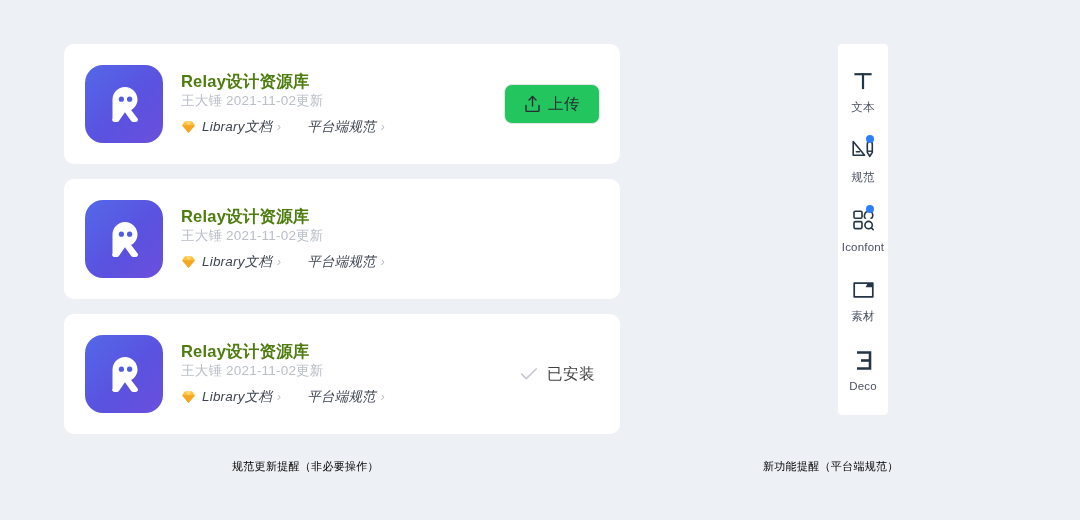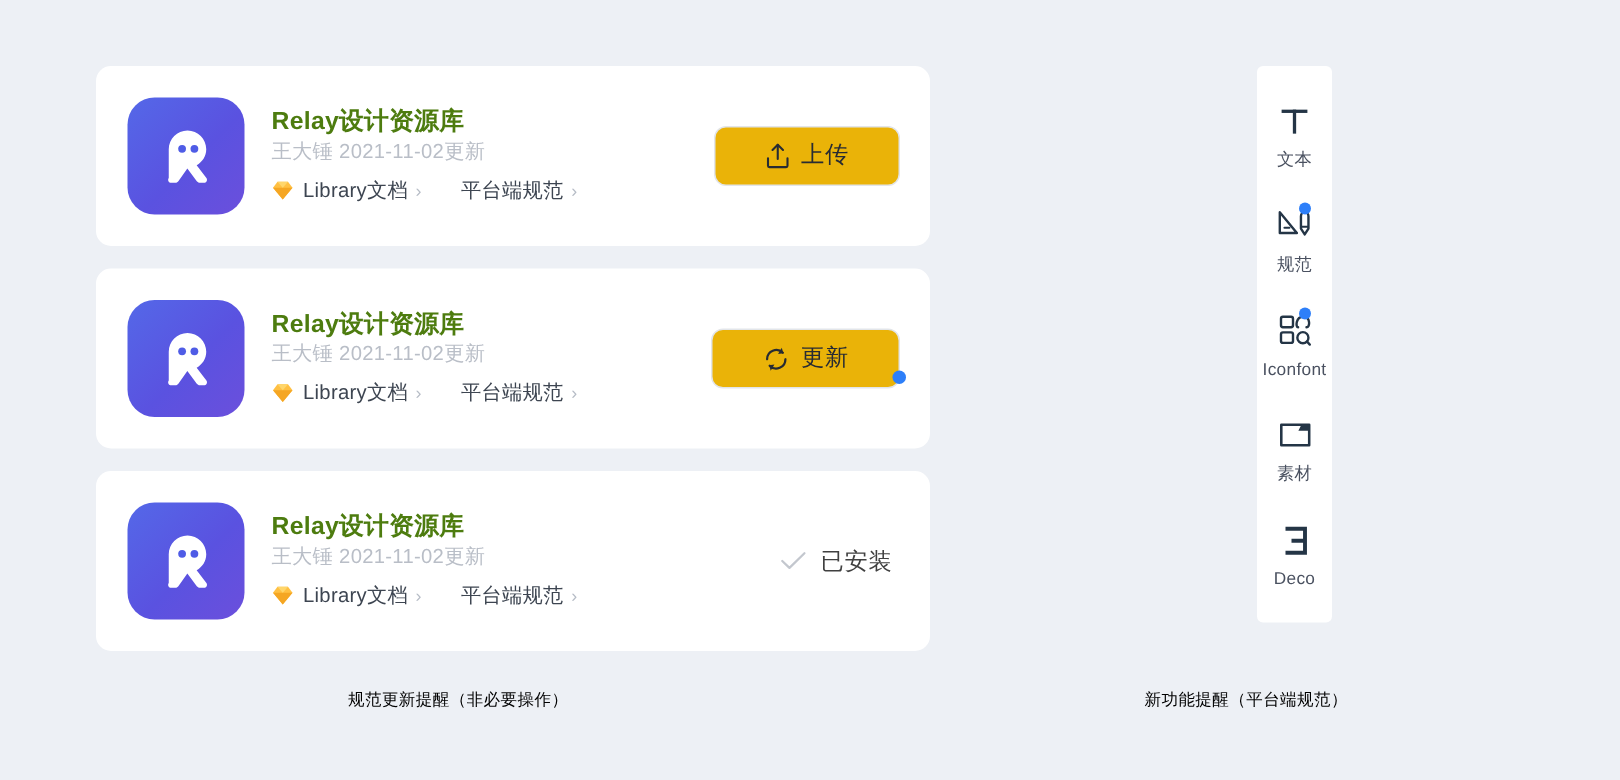--- a/index.html
+++ b/index.html
@@ -71,20 +71,21 @@
     display: flex;
     align-items: center;
     gap: 26px;
   }
   .tag {
     display: flex;
     align-items: center;
     font-size: 13.5px;
     color: #3d4551;
     letter-spacing: .2px;
+    font-style: italic;
   }
   .tag .sketch-ico { margin-right: 6px; display: block; }
   .tag .chev {
     margin-left: 5px;
     color: #b6bcc6;
     font-size: 12px;
     line-height: 1;
   }
 
   
@@ -95,22 +96,22 @@
     align-items: center;
     justify-content: flex-end;
     width: 130px;
   }
   .btn {
     display: inline-flex;
     align-items: center;
     justify-content: center;
     gap: 7px;
     height: 40px;
-    padding: 0 33px;
-    background: #eab308;
+    padding: 0 19px;
+    background: #22c55e;
     border: 1px solid #e2e5ea;
     border-radius: 8px;
     font-size: 15.5px;
     color: #272b33;
     letter-spacing: .5px;
     cursor: pointer;
     white-space: nowrap;
   }
   .btn svg { display: block; }
   .btn-label { line-height: 1; }
@@ -265,32 +266,20 @@
           <span>Library文档</span>
           <span class="chev">›</span>
         </span>
         <span class="tag">
           <span>平台端规范</span>
           <span class="chev">›</span>
         </span>
       </div>
     </div>
 
-    <div class="card-action">
-      <button class="btn">
-        <svg width="19" height="19" viewBox="0 0 19 19" aria-hidden="true">
-          <path d="M15.6 9.5 A6.1 6.1 0 0 1 5.1 13.8" stroke="#272b33" stroke-width="1.5" fill="none" stroke-linecap="round"></path>
-          <path d="M3.4 9.5 A6.1 6.1 0 0 1 13.9 5.2" stroke="#272b33" stroke-width="1.5" fill="none" stroke-linecap="round"></path>
-          <path d="M13.2 1.9 L14.2 5.5 L10.7 6.0 Z" fill="#272b33"></path>
-          <path d="M5.8 17.1 L4.8 13.5 L8.3 13.0 Z" fill="#272b33"></path>
-        </svg>
-        <span class="btn-label">更新</span>
-      </button>
-      <span class="badge-dot"></span>
-    </div>
   </div>
 
   <div class="card">
     <div class="app-icon">
       <svg width="50" height="50" viewBox="0 0 50 50" aria-hidden="true">
         <path d="M13.5 39.5 L13.5 20.5 C13.5 13.6 19.1 8 26 8 C32.9 8 38.5 13.6 38.5 20.5 C38.5 25.1 35.9 29.1 32.1 31.1 L38.6 39.6 C39.6 41 38.6 42.9 36.9 42.9 L34.2 42.9 C33.4 42.9 32.7 42.5 32.2 41.9 L25.9 33.3 L19.9 41.9 C19.5 42.5 18.8 42.9 18 42.9 L15.2 42.9 C13.5 42.9 12.5 41 13.5 39.6 Z" fill="#ffffff"></path>
         <circle cx="22.4" cy="20.2" r="2.6" fill="#4f5ce6"></circle>
         <circle cx="30.6" cy="20.2" r="2.6" fill="#4f5ce6"></circle>
       </svg>
     </div>

